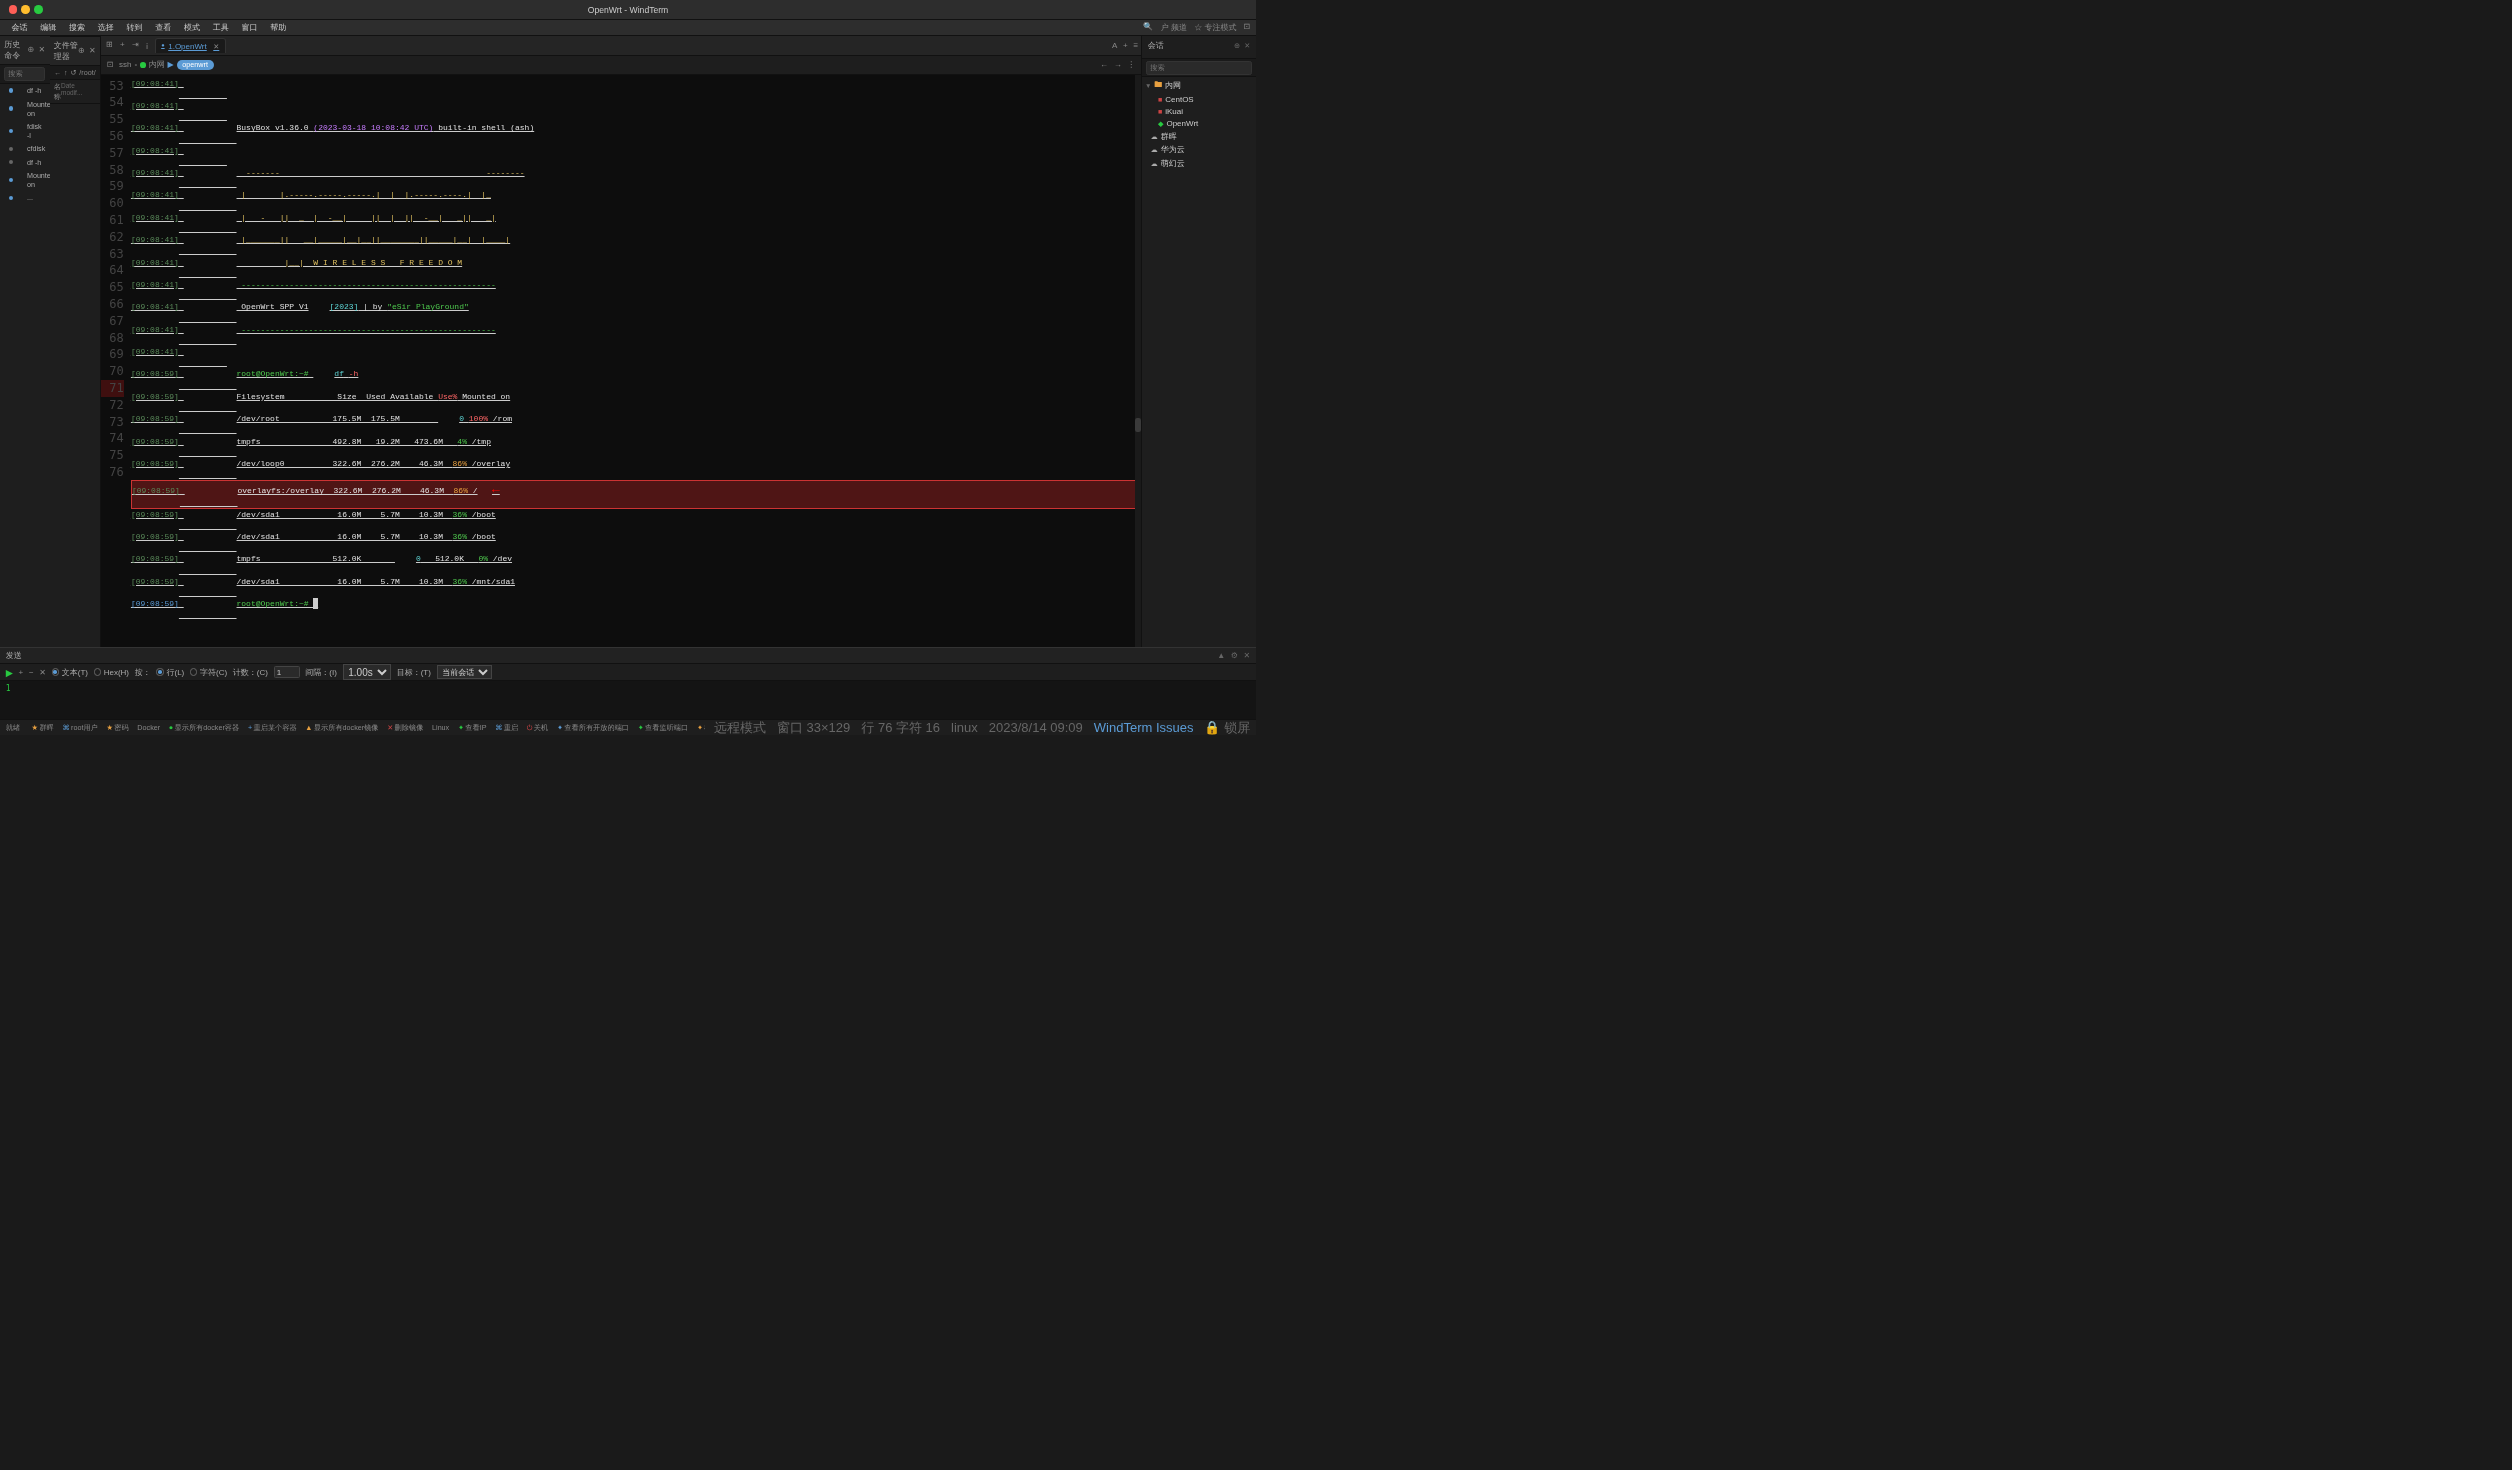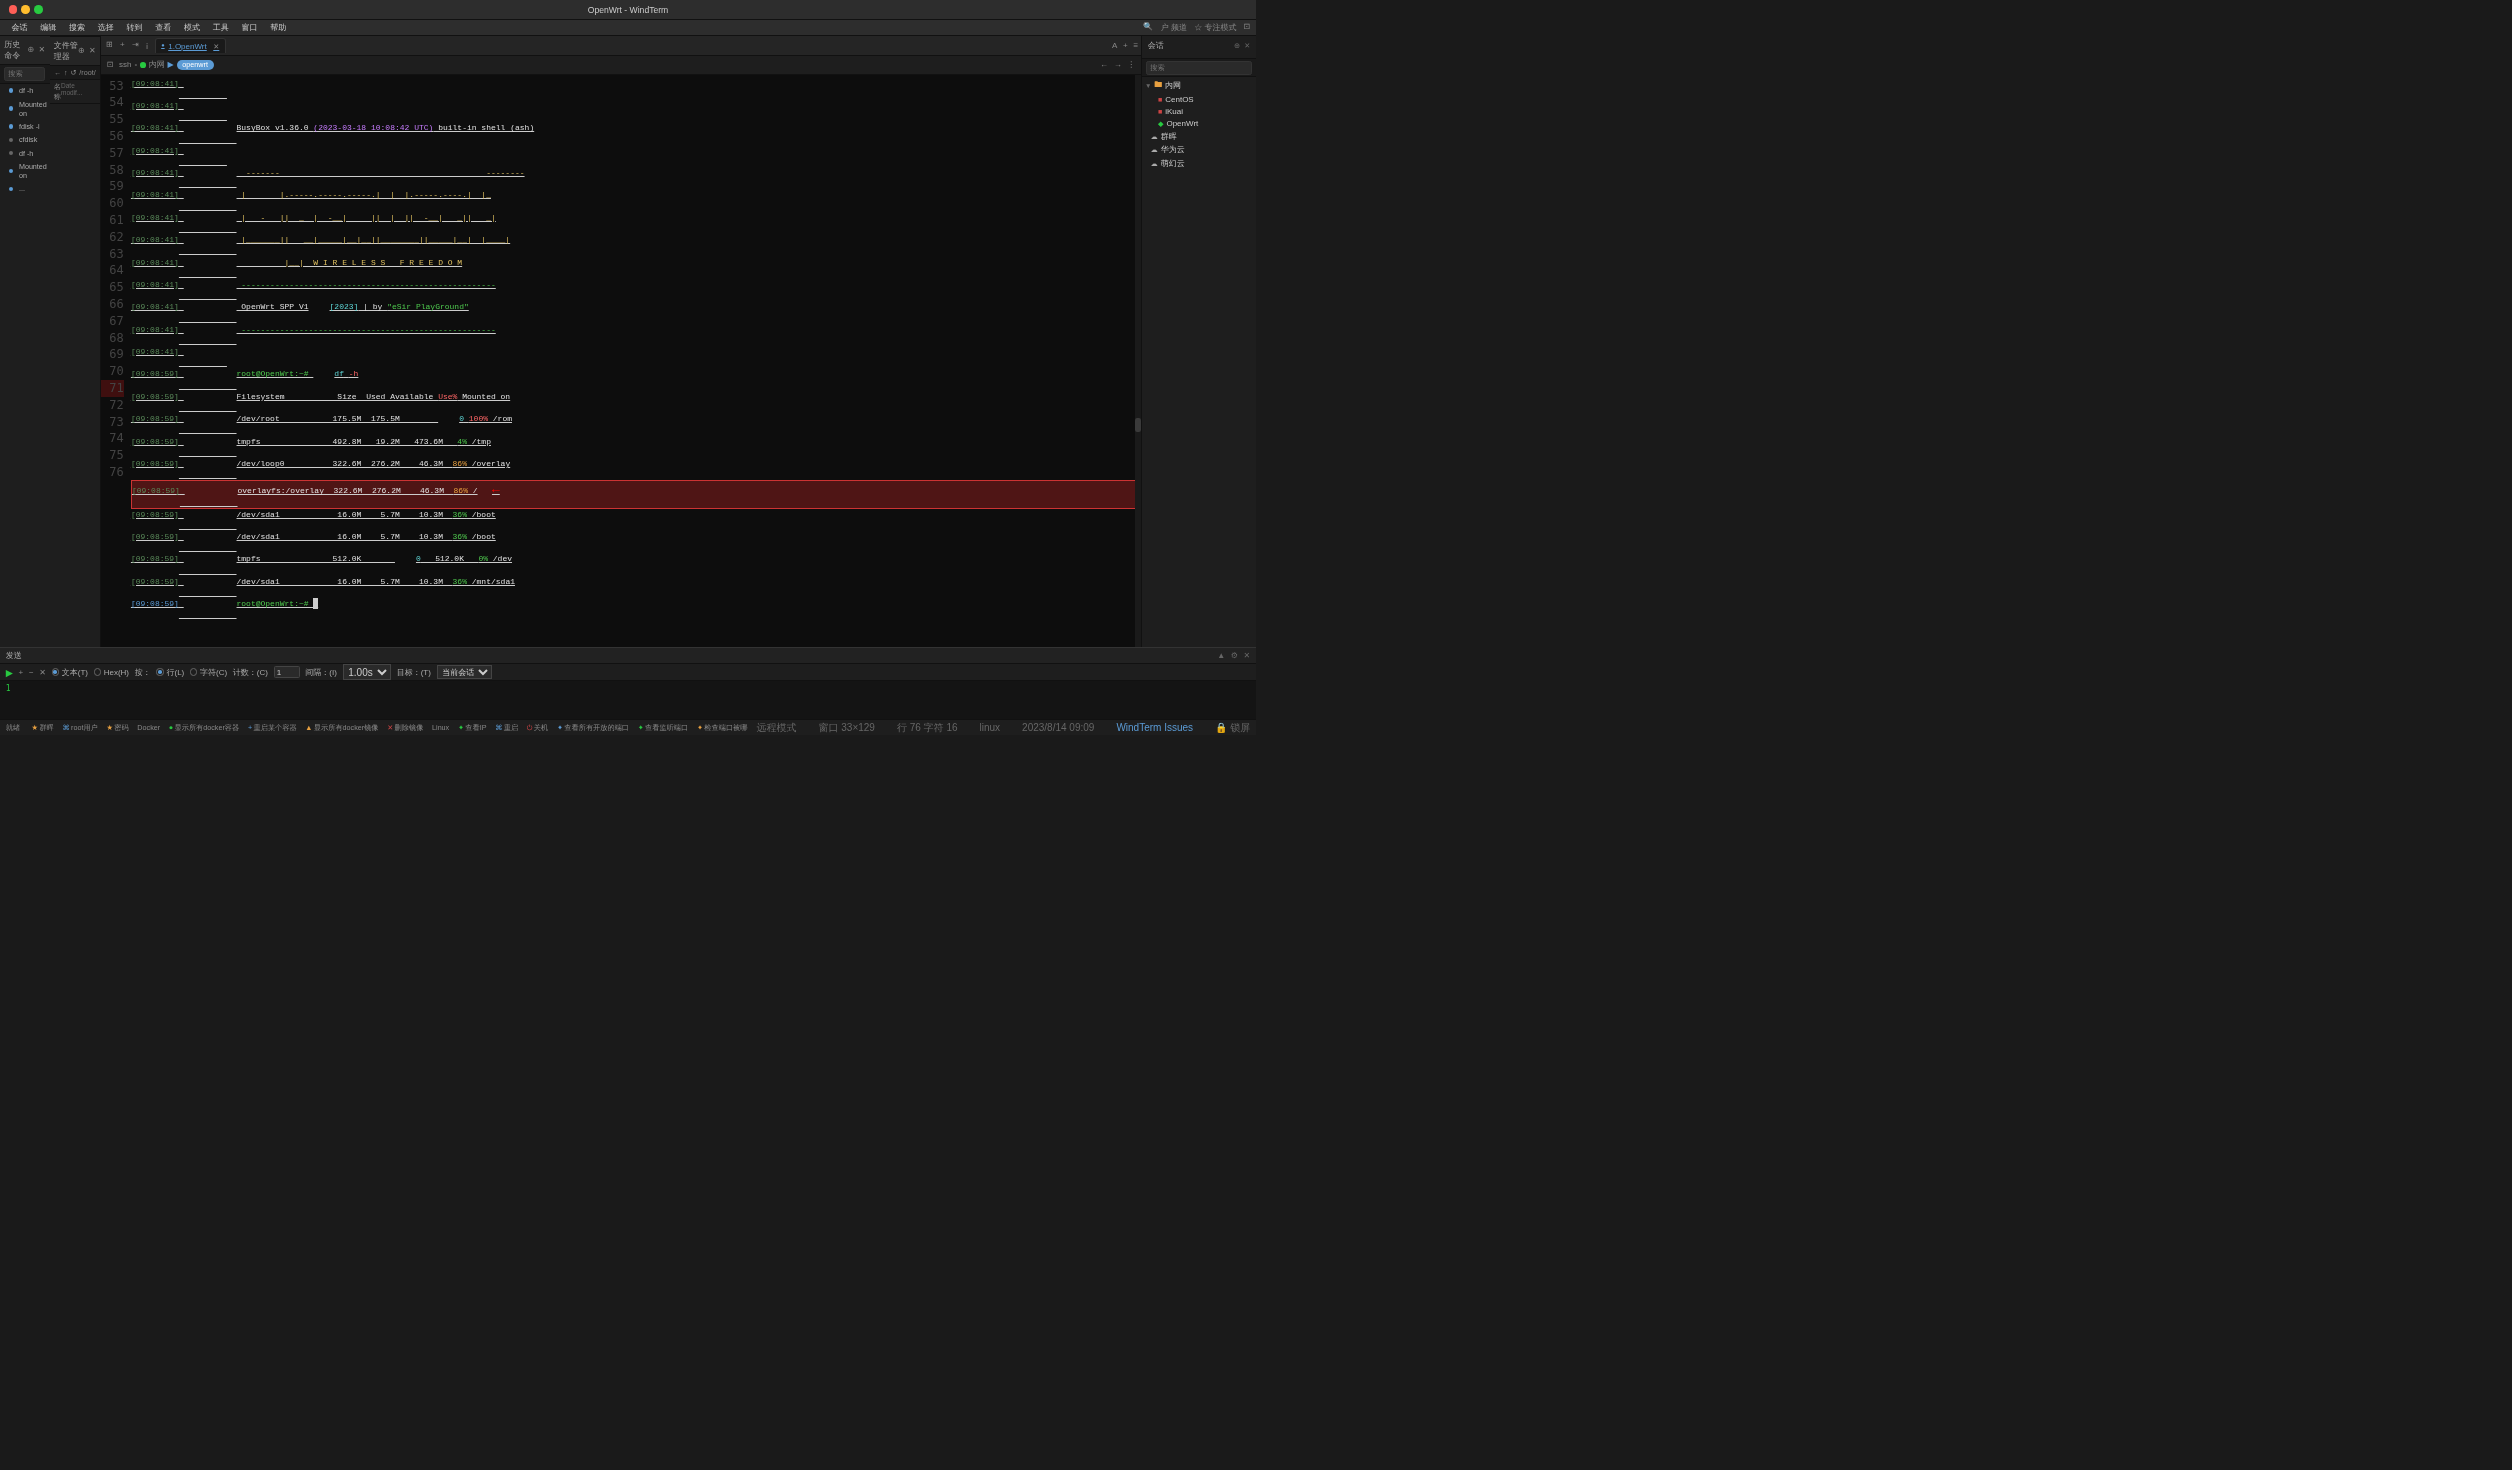--- a/index.html
+++ b/index.html
@@ -105,21 +105,21 @@
       border-radius: 2.2px;
       outline: none;
     }
     .history-item {
       padding: 2.2px 5.7px 2.2px 8.6px;
       font-size: 7.2px;
       color: #aaa;
       cursor: pointer;
       display: flex;
       align-items: center;
-      gap: 6px;
+      gap: 14px;
     }
     .history-dot {
       width: 4.3px;
       height: 4.3px;
       border-radius: 50%;
       flex-shrink: 0;
     }
     .dot-blue { background: #5b9bd5; }
     .dot-gray { background: #666; }
     
@@ -412,22 +412,22 @@
       align-items: center;
       gap: 1.4px;
       padding: 0.7px 2.9px;
       border-radius: 1.4px;
       cursor: pointer;
       white-space: nowrap;
     }
     .status-right {
       display: flex;
       align-items: center;
-      gap: 22px;
-      font-size: 10px;
+      gap: 11px;
+      font-size: 13px;
       color: #666;
     }
     .status-highlight { color: #5b9bd5; }
     
     ::-webkit-scrollbar { width: 4.3px; }
     ::-webkit-scrollbar-track { background: #1a1a1a; }
     ::-webkit-scrollbar-thumb { background: #3a3a3a; border-radius: 2.2px; }
     .terminal-wrapper {
       position: relative;
       flex: 1;

